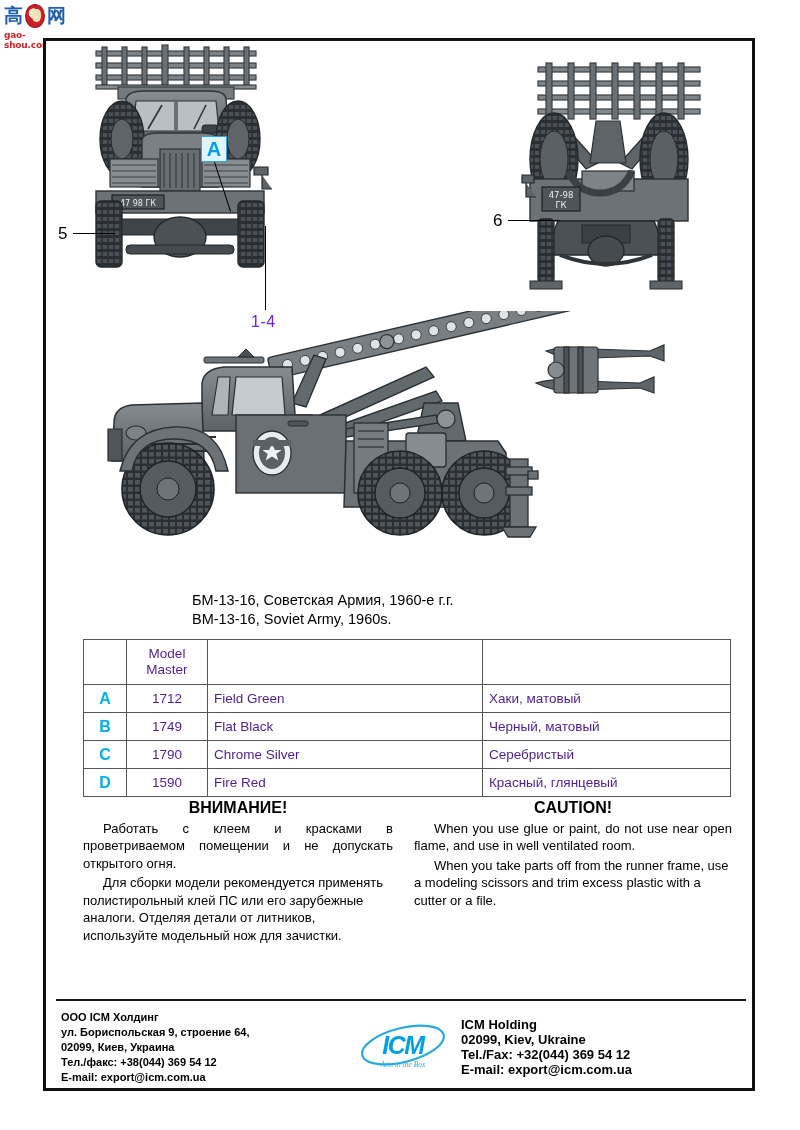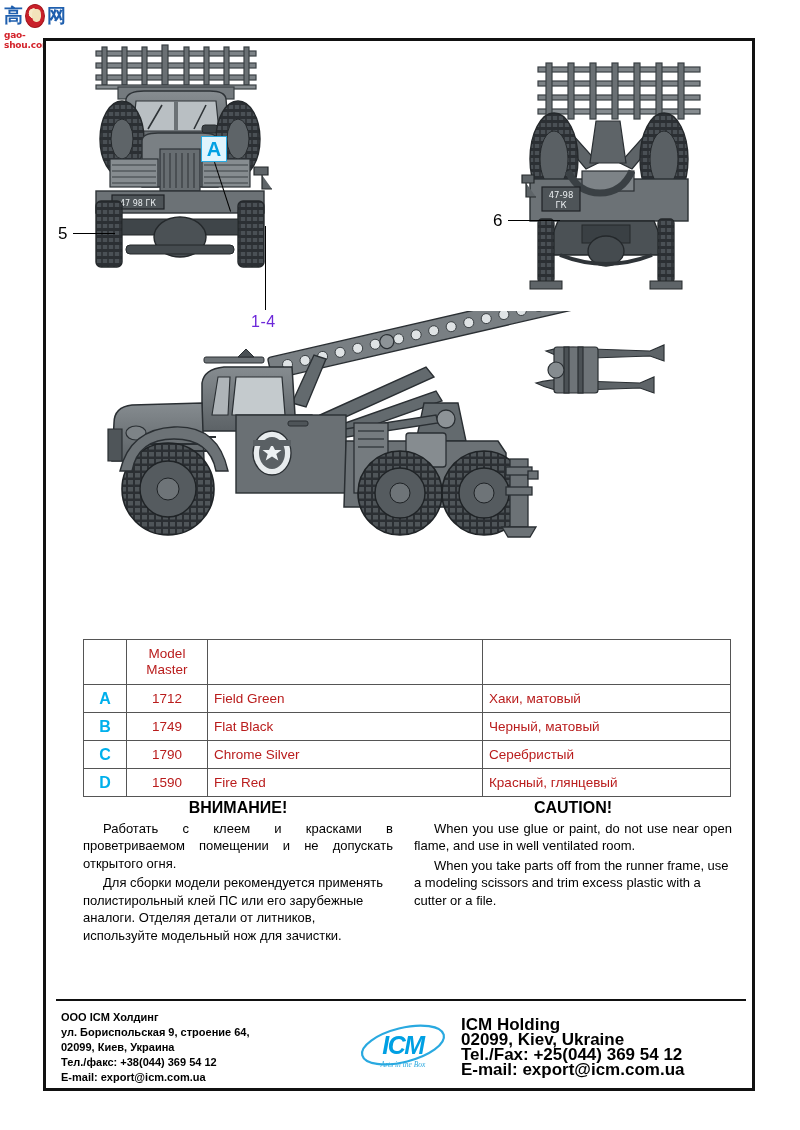--- a/index.html
+++ b/index.html
@@ -167,21 +167,21 @@
     position: absolute;
     left: 37px;
     top: 598px;
     width: 648px;
     border-collapse: collapse;
     font-family: "Liberation Sans", sans-serif;
   }
   #paint-table td {
     border: 1.4px solid #555;
     font-size: 13.5px;
-    color: #b91c1c;
+    color: #4c1d95;
     padding: 3px 6px;
     height: 21px;
     background: #fff;
   }
   #paint-table .col-letter {
     width: 30px;
     text-align: center;
     color: #00b0ec;
     font-weight: bold;
     font-size: 16px;
@@ -254,21 +254,21 @@
   #footer-logo {
     width: 104px;
     display: flex;
     align-items: center;
     justify-content: center;
     flex-direction: column;
   }
   #footer-right {
     width: 280px;
     text-align: left;
-    font-size: 17px;
+    font-size: 13px;
     line-height: 15px;
     font-weight: bold;
     color: #000;
     font-family: "Liberation Sans", sans-serif;
     padding-left: 6px;
   }
 </style>
 </head>
 <body>
 
@@ -533,20 +533,24 @@
         <path d="M396 216 h34 l-6 10 h-22z"></path>
       </g>
     </svg>
   </div>
 
   <div id="badge-A">A</div>
   <div id="badge-A-line"></div>
   <div id="callout-1-4-line"></div>
   <div id="callout-1-4">1-4</div>
 
+  <div id="caption">
+    <div>БМ-13-16, Советская Армия, 1960-е г.г.</div>
+    <div>BM-13-16, Soviet Army, 1960s.</div>
+  </div>
 
   <table id="paint-table">
     <tbody>
           <tr>
       <td class="col-letter hdr-cell"></td>
       <td class="col-code hdr-cell">
         <span>Model</span><br>
         <span>Master</span>
       </td>
       <td class="col-en hdr-cell"></td>
@@ -603,19 +607,19 @@
     <div id="footer-logo">
       <svg width="96" height="52" viewBox="0 0 96 52" xmlns="http://www.w3.org/2000/svg">
         <ellipse cx="48" cy="24" rx="42" ry="17" fill="none" stroke="#29a9e0" stroke-width="2.2" transform="rotate(-14 48 24)"></ellipse>
         <text x="48" y="33" text-anchor="middle" font-family="Liberation Sans, sans-serif" font-size="25" font-weight="bold" font-style="italic" fill="#00a0e3" letter-spacing="-1.5">ICM</text>
         <text x="48" y="46" text-anchor="middle" font-family="Liberation Serif, serif" font-size="7.5" font-style="italic" fill="#29a9e0">Arts in the Box</text>
       </svg>
     </div>
     <div id="footer-right">
       <div>ICM Holding</div>
       <div>02099, Kiev, Ukraine</div>
-      <div>Tel./Fax: +25(044) 369 54 12</div>
+      <div>Tel./Fax: +32(044) 369 54 12</div>
       <div>E-mail: export@icm.com.ua</div>
     </div>
   </div>
 
 </div>
 </div>
 
 </body></html>

